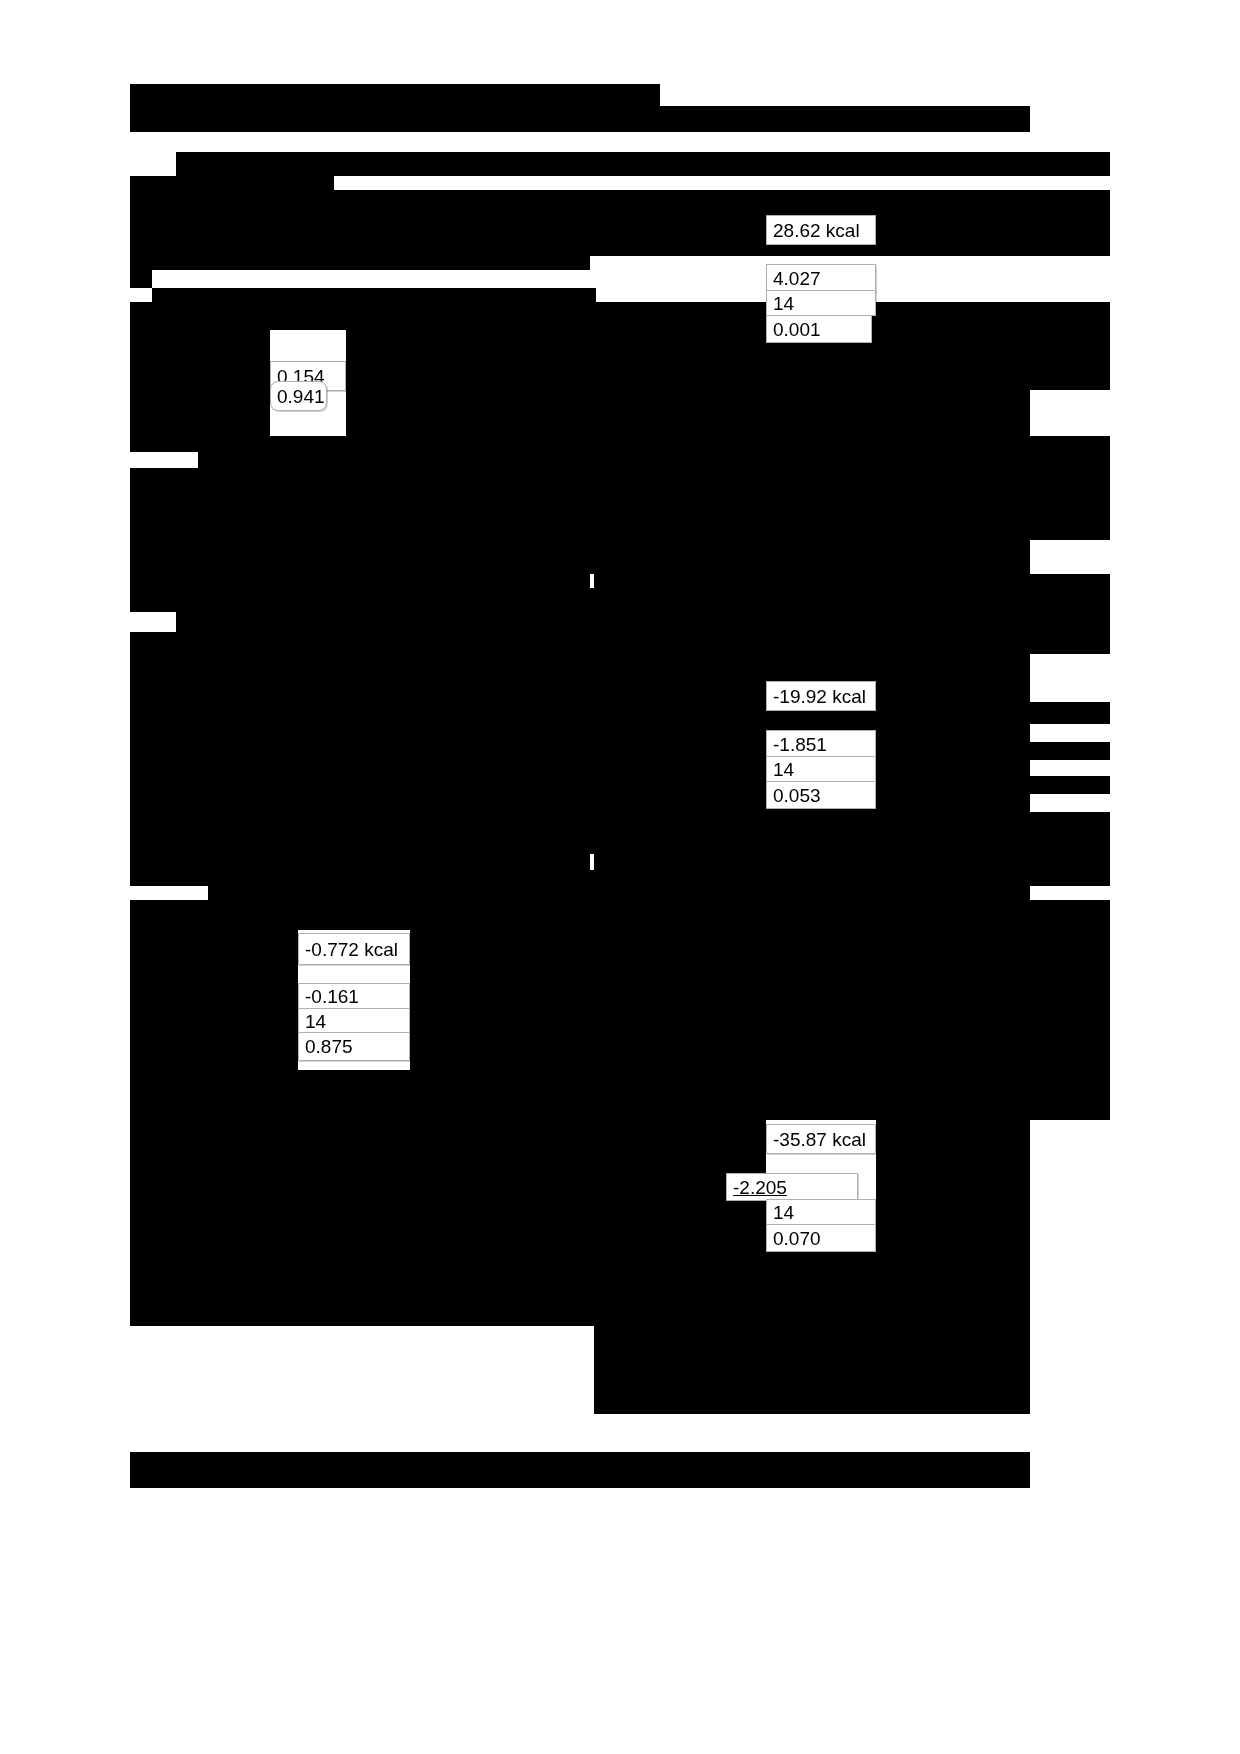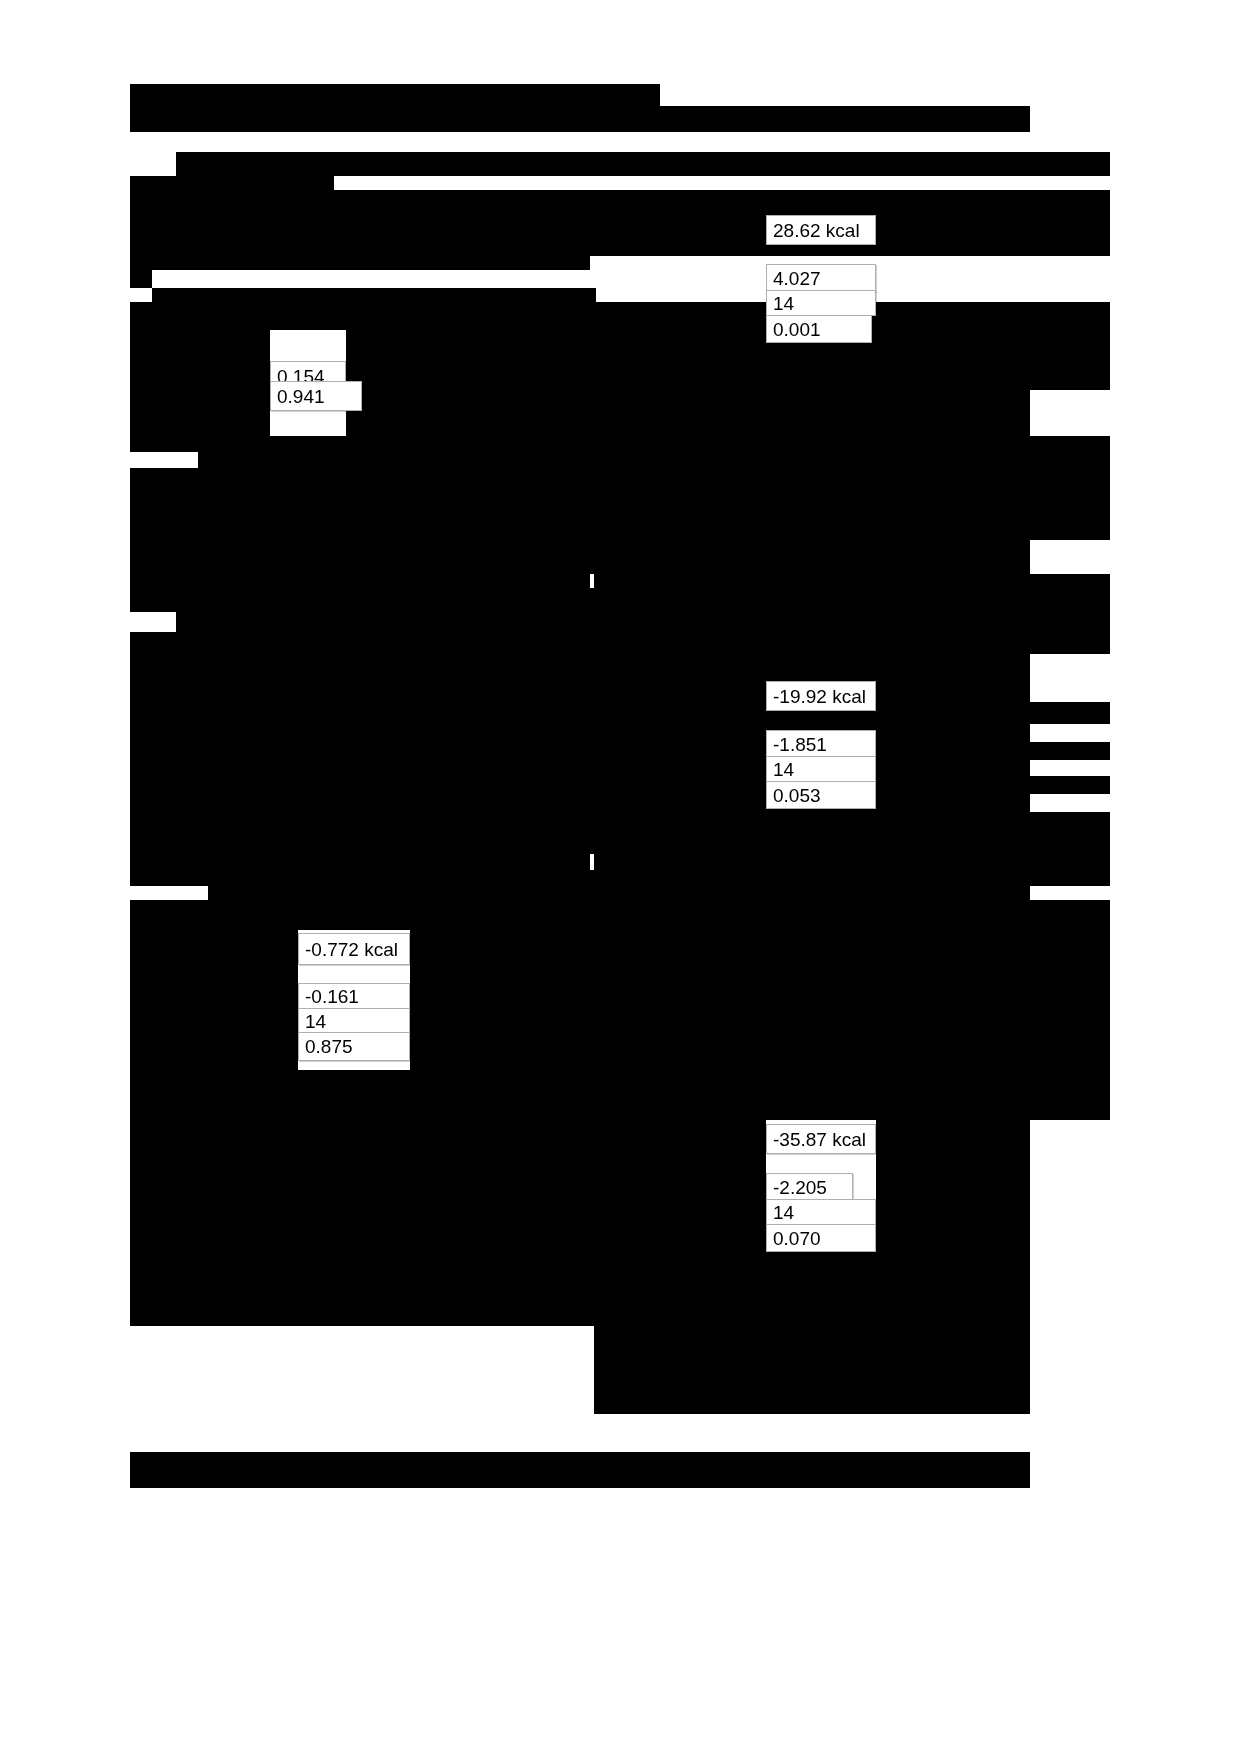--- a/index.html
+++ b/index.html
@@ -128,27 +128,27 @@
       <div class="blk" style="left: 130px; top: 1452px; width: 900px; height: 22px;"></div>
       <div class="blk" style="left: 130px; top: 1474px; width: 40px; height: 14px;"></div>
       <div class="blk" style="left: 170px; top: 1474px; width: 860px; height: 14px;"></div>
     </div>
   <div id="values-layer">
       <div class="valbox" style="left: 766px; top: 215px; width: 110px; height: 30px;">28.62 kcal</div>
       <div class="valbox" style="left: 766px; top: 264px; width: 110px; height: 28px;">4.027</div>
       <div class="valbox" style="left: 766px; top: 290px; width: 110px; height: 26px;">14</div>
       <div class="valbox" style="left: 766px; top: 315px; width: 106px; height: 28px;">0.001</div>
       <div class="valbox" style="left: 270px; top: 333px; width: 76px; height: 30px; margin-top: 28px;">0.154</div>
-      <div class="valbox" style="left: 270px; top: 381px; width: 92px; height: 30px;">0.941</div>
+      <div class="valbox" style="left: 270px; top: 381px; width: 57px; height: 30px; border-radius: 8px;">0.941</div>
       <div class="valbox" style="left: 766px; top: 681px; width: 110px; height: 30px;">-19.92 kcal</div>
       <div class="valbox" style="left: 766px; top: 730px; width: 110px; height: 28px;">-1.851</div>
       <div class="valbox" style="left: 766px; top: 756px; width: 110px; height: 26px;">14</div>
       <div class="valbox" style="left: 766px; top: 781px; width: 110px; height: 28px;">0.053</div>
       <div class="valbox" style="left: 298px; top: 933px; width: 112px; height: 32px;">-0.772 kcal</div>
       <div class="valbox" style="left: 298px; top: 983px; width: 112px; height: 27px;">-0.161</div>
       <div class="valbox" style="left: 298px; top: 1008px; width: 112px; height: 26px;">14</div>
       <div class="valbox" style="left: 298px; top: 1032px; width: 112px; height: 29px;">0.875</div>
       <div class="valbox" style="left: 766px; top: 1124px; width: 110px; height: 30px;">-35.87 kcal</div>
-      <div class="valbox" style="left: 766px; top: 1173px; width: 87px; height: 28px;">-2.205</div>
+      <div class="valbox" style="left: 726px; top: 1173px; width: 132px; height: 28px; text-decoration: underline;">-2.205</div>
       <div class="valbox" style="left: 766px; top: 1199px; width: 110px; height: 26px;">14</div>
       <div class="valbox" style="left: 766px; top: 1224px; width: 110px; height: 28px;">0.070</div>
     </div>
 </div>
 
 </body></html>

